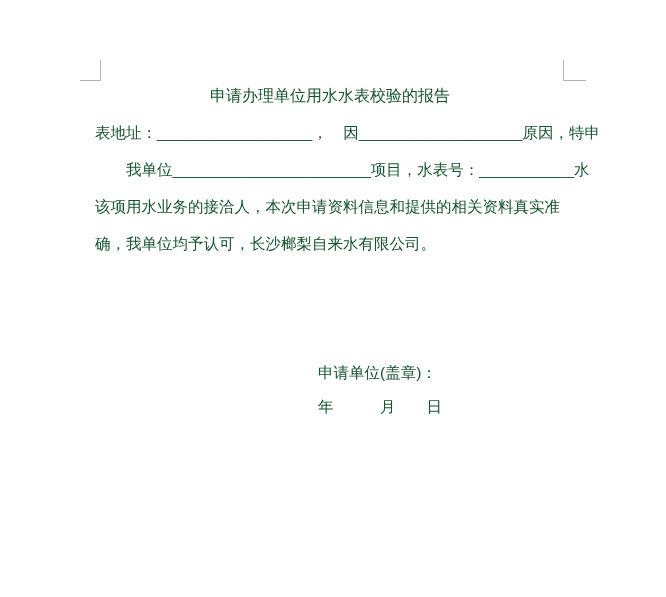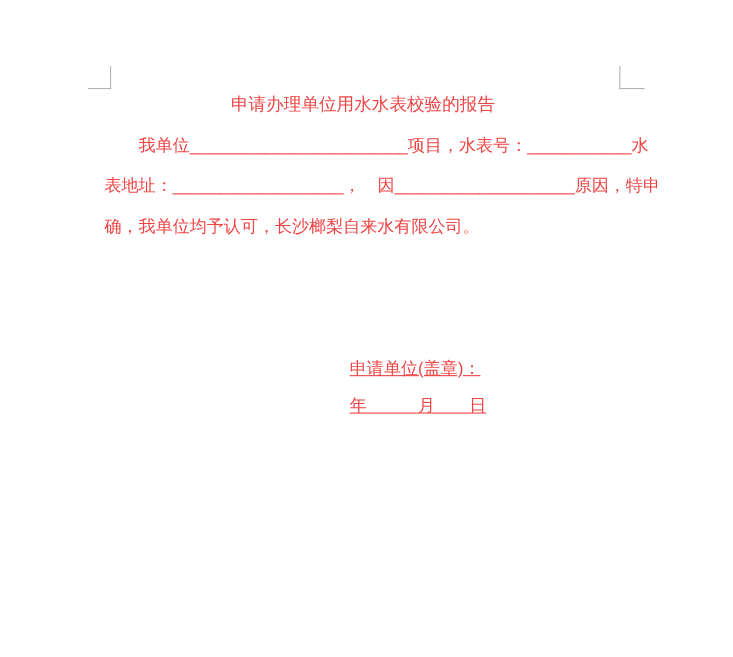--- a/index.html
+++ b/index.html
@@ -11,21 +11,21 @@
     width: 666px;
     height: 597px;
     overflow: hidden;
     font-family: "Liberation Sans", sans-serif;
   }
   .page {
     position: relative;
     width: 666px;
     height: 597px;
     background: #ffffff;
-    color: #ef4444;
+    color: #14532d;
   }
   
   .crop {
     position: absolute;
     box-sizing: border-box;
   }
   .crop.tl {
     left: 80px;
     top: 60px;
     width: 21px;
@@ -59,39 +59,39 @@
     margin-top: 32px;
     white-space: pre;
   }
   .line {
     white-space: pre;
   }
   .footer {
     margin-top: 94px;
     margin-left: 223px;
     line-height: 34px;
-    text-decoration: underline;
   }
 </style>
 </head>
 <body>
 
 <div class="page">
 
   <div class="crop tl"></div>
   <div class="crop tr"></div>
 
   <div class="doc">
 
     <div class="title">申请办理单位用水水表校验的报告</div>
 
 
     <div class="para">
+      <div class="line">表地址：__________________，　因___________________原因，特申</div>
       <div class="line">　　我单位_______________________项目，水表号：___________水</div>
-      <div class="line">表地址：__________________，　因___________________原因，特申</div>
+      <div class="line">该项用水业务的接洽人，本次申请资料信息和提供的相关资料真实准</div>
       <div class="line">确，我单位均予认可，长沙榔梨自来水有限公司。</div>
     </div>
 
     <div class="footer">
       <div class="line">申请单位(盖章)：</div>
       <div class="line">年　　　月　　日</div>
     </div>
 
   </div>
 </div>

